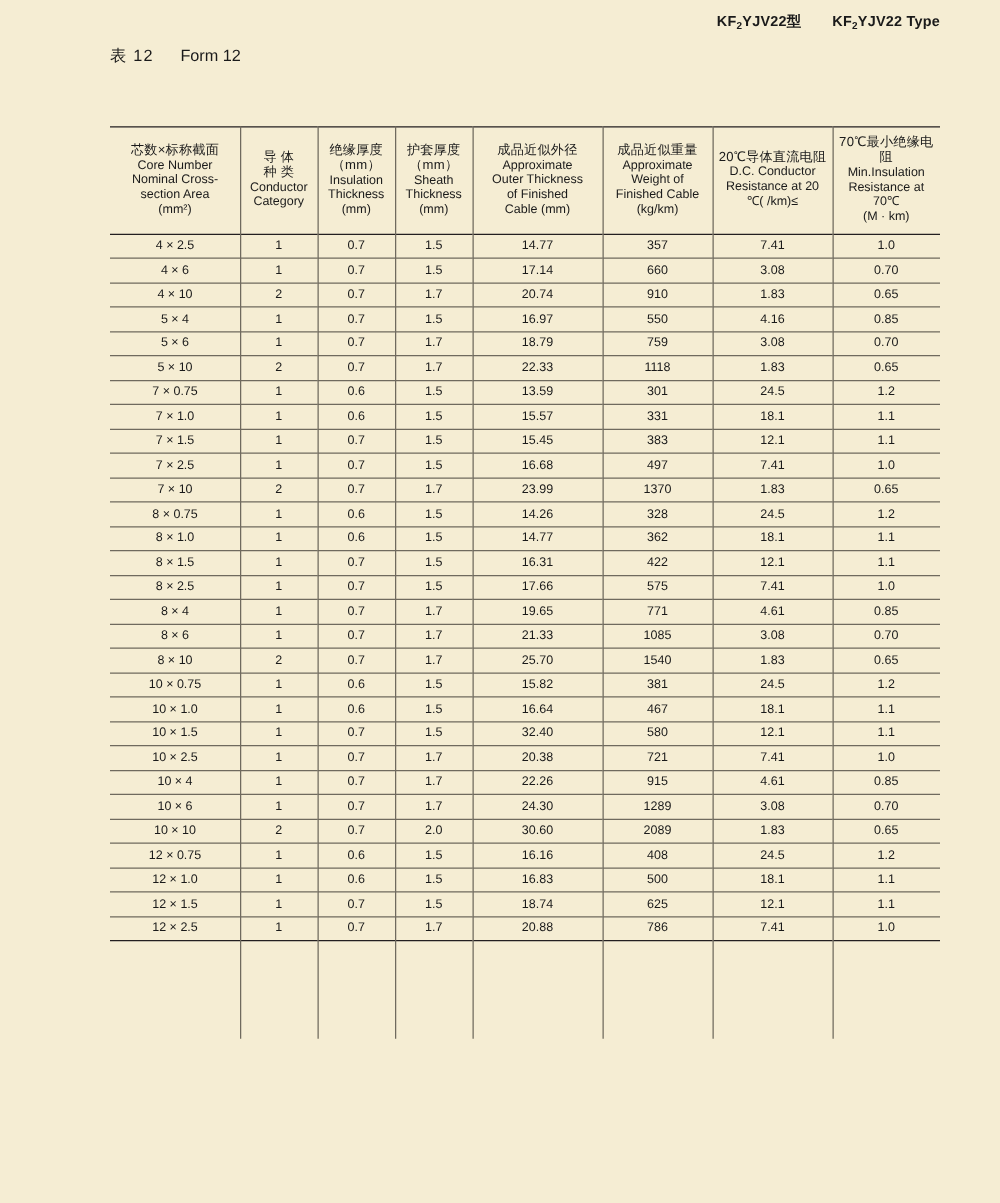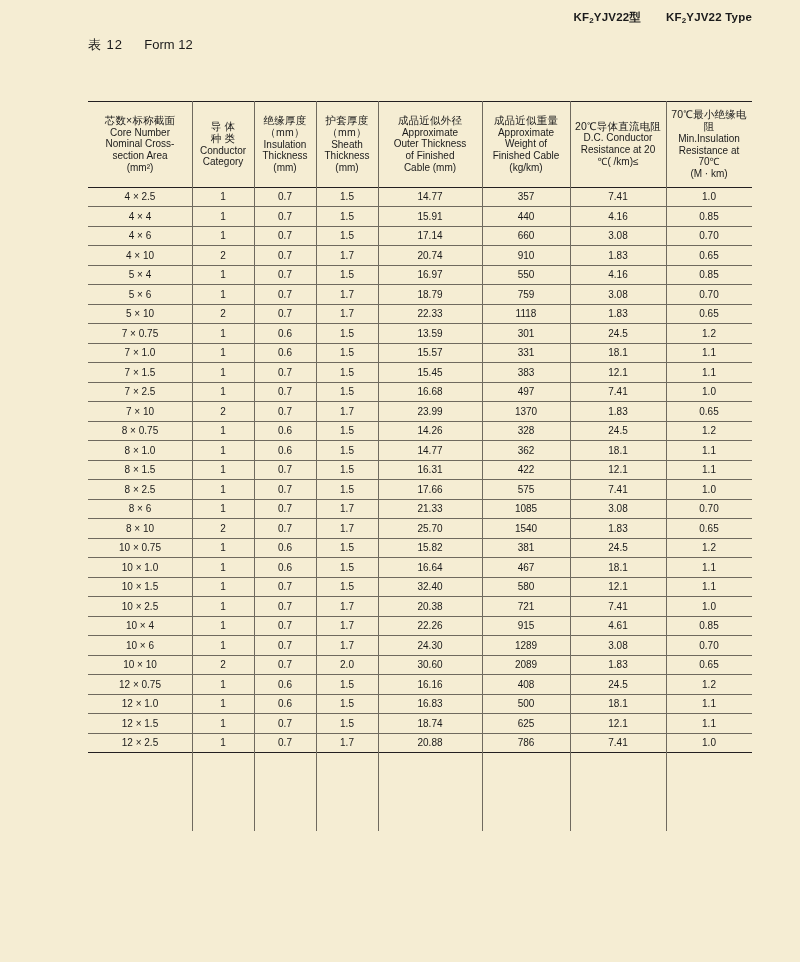--- a/index.html
+++ b/index.html
@@ -225,30 +225,20 @@
             <td>4 × 2.5</td>
             <td>1</td>
             <td>0.7</td>
             <td>1.5</td>
             <td>14.77</td>
             <td>357</td>
             <td>7.41</td>
             <td>1.0</td>
           </tr>
           <tr>
-            <td>4 × 4</td>
-            <td>1</td>
-            <td>0.7</td>
-            <td>1.5</td>
-            <td>15.91</td>
-            <td>440</td>
-            <td>4.16</td>
-            <td>0.85</td>
-          </tr>
-          <tr>
             <td>4 × 6</td>
             <td>1</td>
             <td>0.7</td>
             <td>1.5</td>
             <td>17.14</td>
             <td>660</td>
             <td>3.08</td>
             <td>0.70</td>
           </tr>
           <tr>
@@ -373,20 +363,30 @@
           </tr>
           <tr>
             <td>8 × 2.5</td>
             <td>1</td>
             <td>0.7</td>
             <td>1.5</td>
             <td>17.66</td>
             <td>575</td>
             <td>7.41</td>
             <td>1.0</td>
+          </tr>
+          <tr>
+            <td>8 × 4</td>
+            <td>1</td>
+            <td>0.7</td>
+            <td>1.7</td>
+            <td>19.65</td>
+            <td>771</td>
+            <td>4.61</td>
+            <td>0.85</td>
           </tr>
           <tr>
             <td>8 × 6</td>
             <td>1</td>
             <td>0.7</td>
             <td>1.7</td>
             <td>21.33</td>
             <td>1085</td>
             <td>3.08</td>
             <td>0.70</td>

